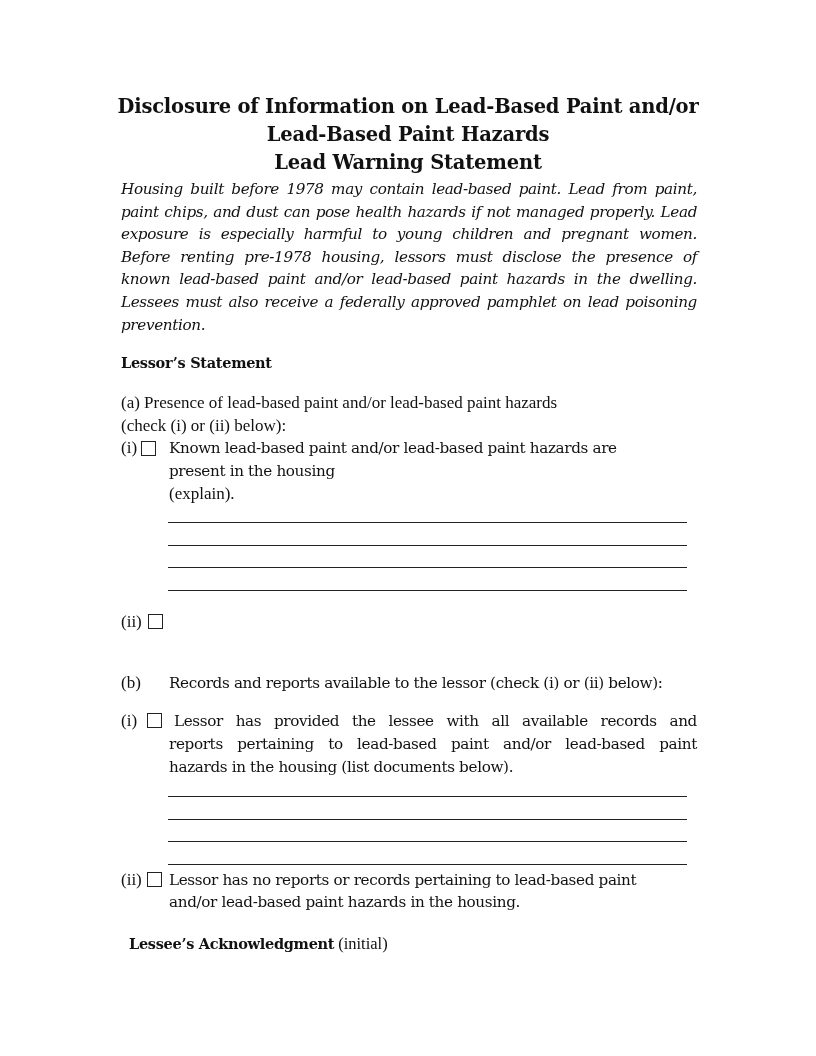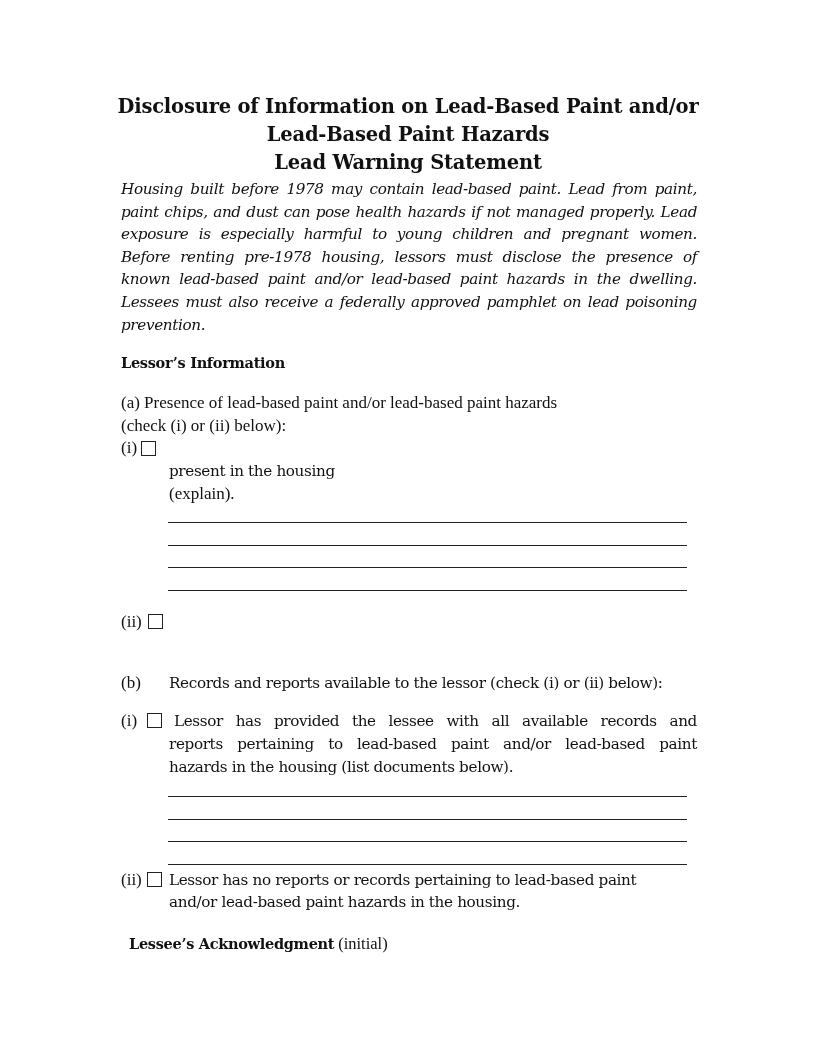--- a/index.html
+++ b/index.html
@@ -34,27 +34,28 @@
 <body>
 
 <div class="page">
 
   <div class="abs title" style="top:93px;">Disclosure of Information on Lead-Based Paint and/or</div>
   <div class="abs title" style="top:121px;">Lead-Based Paint Hazards</div>
   <div class="abs title" style="top:149px;">Lead Warning Statement</div>
 
   <div class="abs warning">Housing built before 1978 may contain lead-based paint. Lead from paint, paint chips, and dust can pose health hazards if not managed properly. Lead exposure is especially harmful to young children and pregnant women. Before renting pre-1978 housing, lessors must disclose the presence of known lead-based paint and/or lead-based paint hazards in the dwelling. Lessees must also receive a federally approved pamphlet on lead poisoning prevention.</div>
 
-  <div class="abs bold-head" style="top:354px;">Lessor’s Information</div>
+  <div class="abs bold-head" style="top:354px;">Lessor’s Statement</div>
 
   <div class="abs body-text liberation" style="left:121px; top:392px;">(a) Presence of lead-based paint and/or lead-based paint hazards</div>
   <div class="abs body-text liberation" style="left:121px; top:415px;">(check (i) or (ii) below):</div>
 
   <div class="abs body-text liberation" style="left:121px; top:437px;">(i)</div>
   <div class="checkbox" style="left:141px; top:441px;"></div>
+  <div class="abs body-text" style="left:169px; top:437px;">Known lead-based paint and/or lead-based paint hazards are</div>
   <div class="abs body-text" style="left:169px; top:460px;">present in the housing</div>
   <div class="abs body-text liberation" style="left:169px; top:483px;">(explain).</div>
 
   <div class="line" style="top:522px;"></div>
   <div class="line" style="top:545px;"></div>
   <div class="line" style="top:567px;"></div>
   <div class="line" style="top:590px;"></div>
 
   <div class="abs body-text liberation" style="left:121px; top:611px;">(ii)</div>
   <div class="checkbox" style="left:148px; top:614px;"></div>

